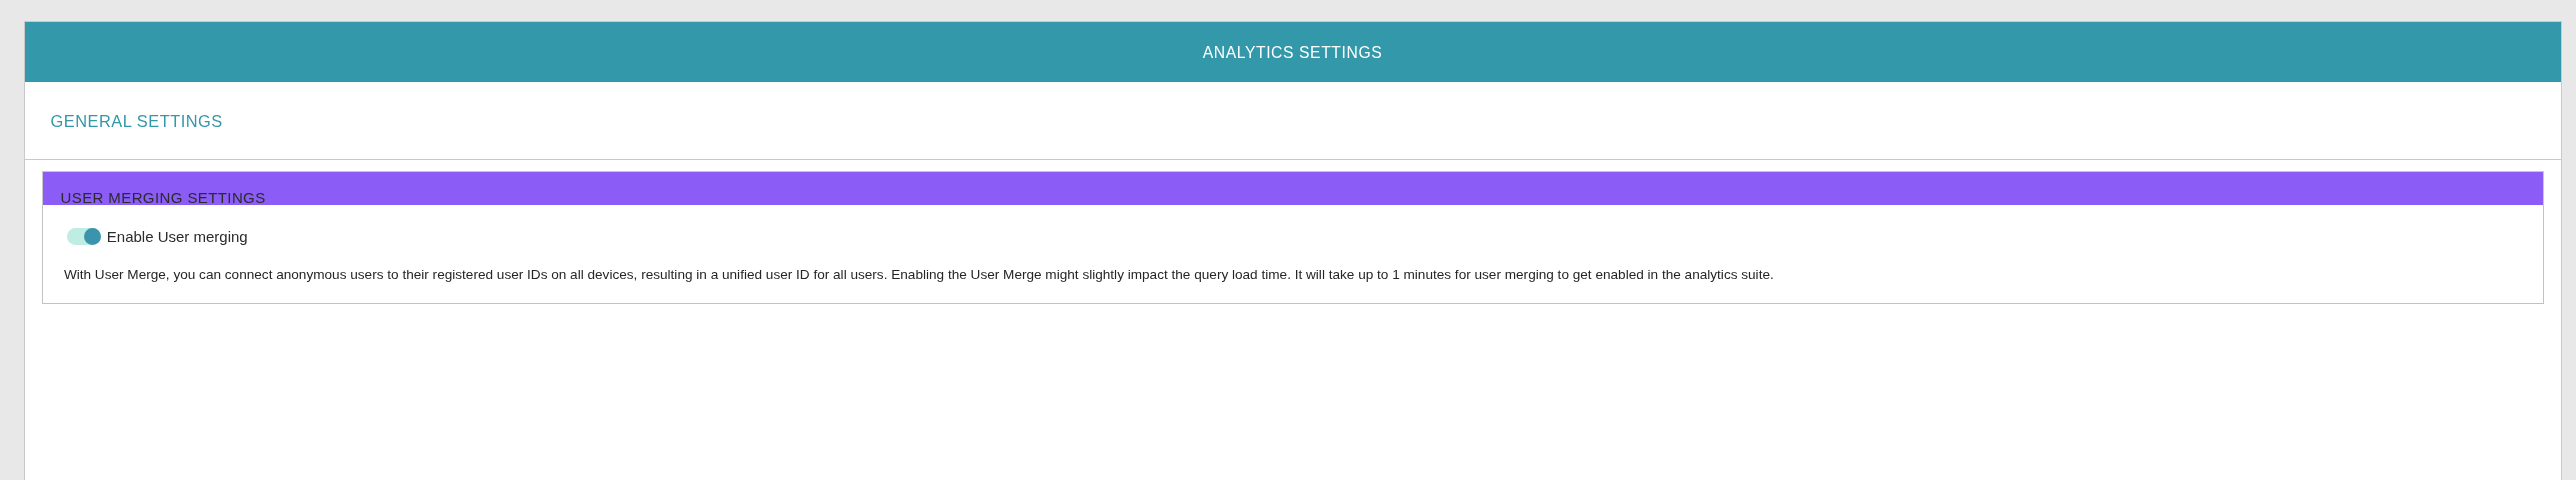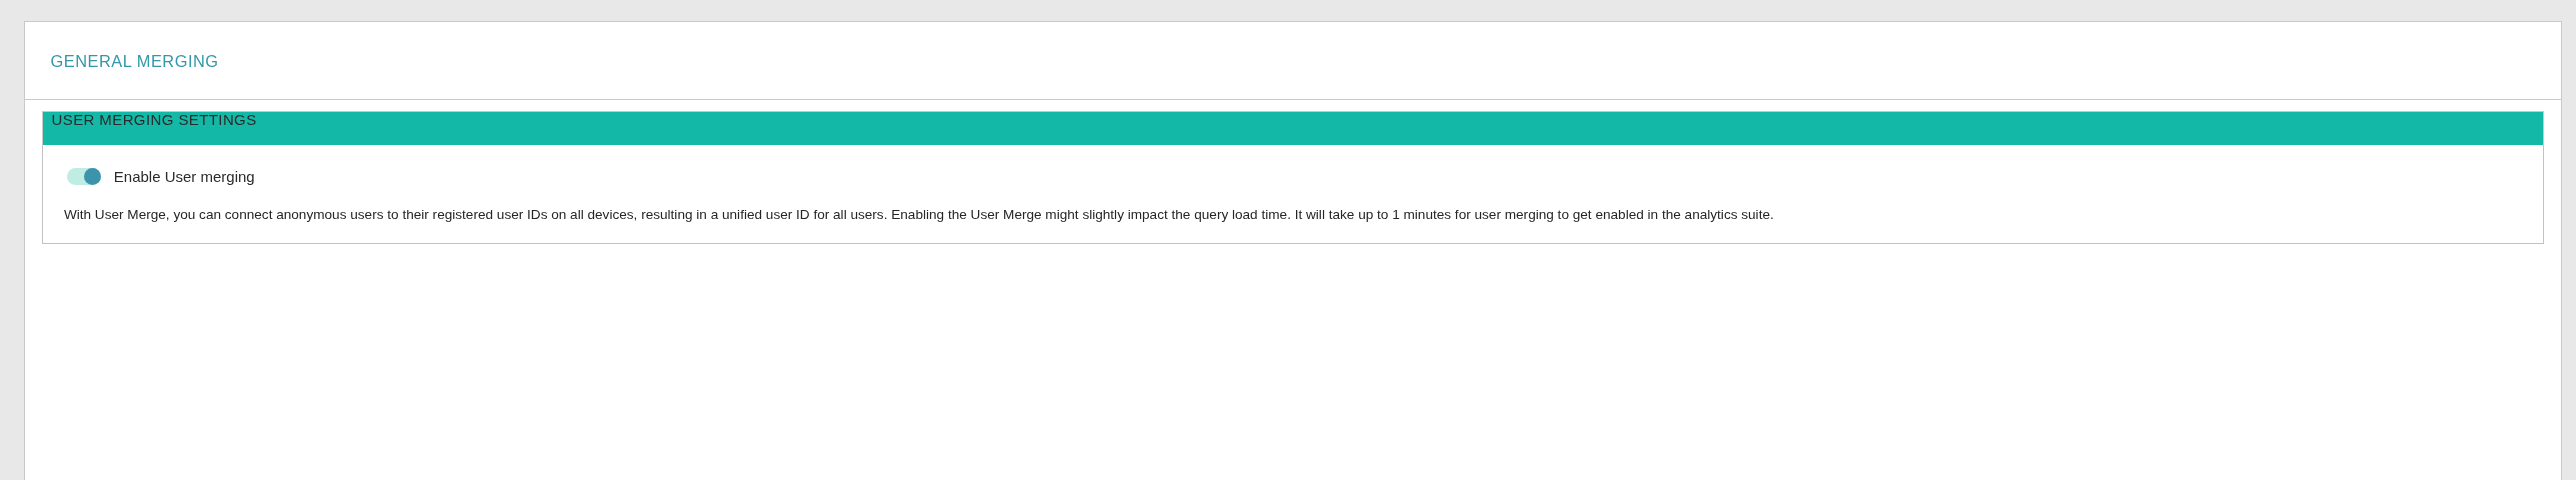--- a/index.html
+++ b/index.html
@@ -76,27 +76,27 @@
     padding: 10.7px 17px 0 17px;
     box-sizing: border-box;
   }
 
   
   .panel {
     width: 100%;
     box-sizing: border-box;
   }
   .panel-header {
-    background: #14b8a6;
+    background: #8b5cf6;
     border: 0.7px solid #c9c9c9;
     border-bottom: none;
     height: 34px;
     display: flex;
-    align-items: flex-start;
-    padding-left: 9px;
+    align-items: flex-end;
+    padding-left: 18px;
     box-sizing: border-box;
   }
   .panel-header-text {
     color: #2b2b2b;
     font-size: 15px;
     letter-spacing: 0.4px;
     line-height: 1;
   }
   .panel-body {
     background: #ffffff;
@@ -129,21 +129,21 @@
     position: absolute;
     top: 0px;
     left: 0px;
     width: 17px;
     height: 17px;
     border-radius: 50%;
     background: #3c94ac;
     transition: left .15s ease;
   }
   .toggle-label {
-    margin-left: 13px;
+    margin-left: 6px;
     font-size: 15px;
     color: #2b2b2b;
     line-height: 1;
     user-select: none;
   }
 
   
   .panel-description {
     padding-left: 7.1px;
     font-size: 13.6px;
@@ -152,23 +152,26 @@
     white-space: nowrap;
   }
 </style>
 </head>
 <body>
 
 <div class="screen">
 
   <div class="settings-card">
 
+    <div class="title-bar">
+      <span class="title-bar-text">ANALYTICS SETTINGS</span>
+    </div>
 
     <div class="tab-strip">
-      <span class="tab-link">GENERAL MERGING</span>
+      <span class="tab-link">GENERAL SETTINGS</span>
     </div>
 
     <div class="card-body">
 
       <div class="panel">
 
         <div class="panel-header">
           <span class="panel-header-text">USER MERGING SETTINGS</span>
         </div>
 

